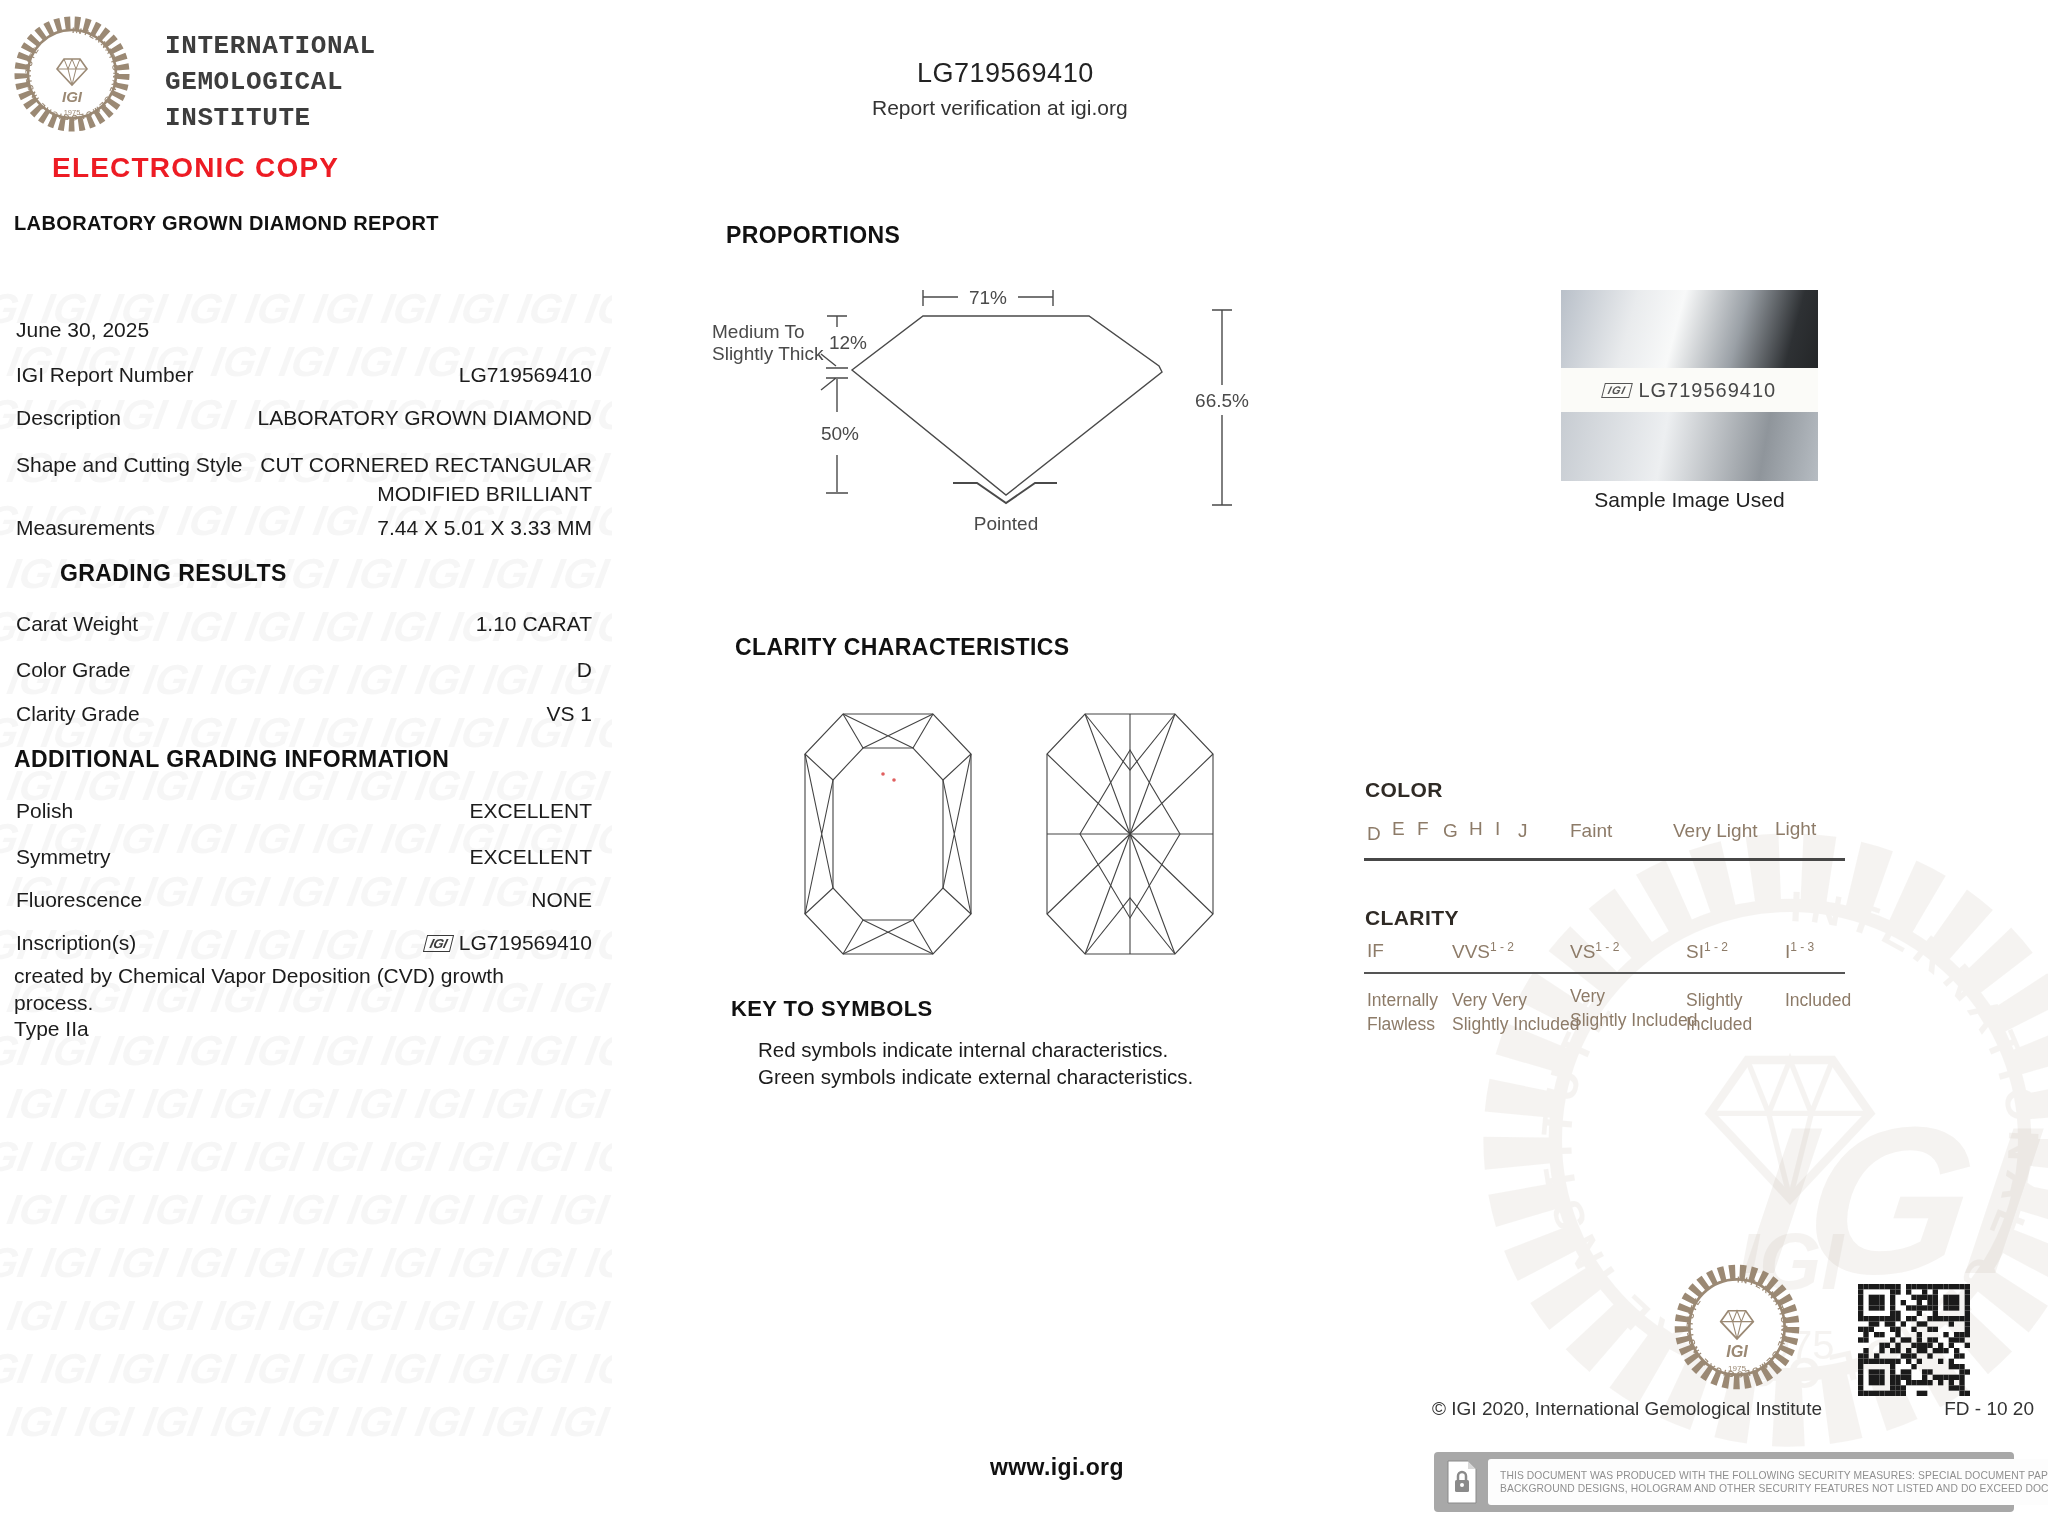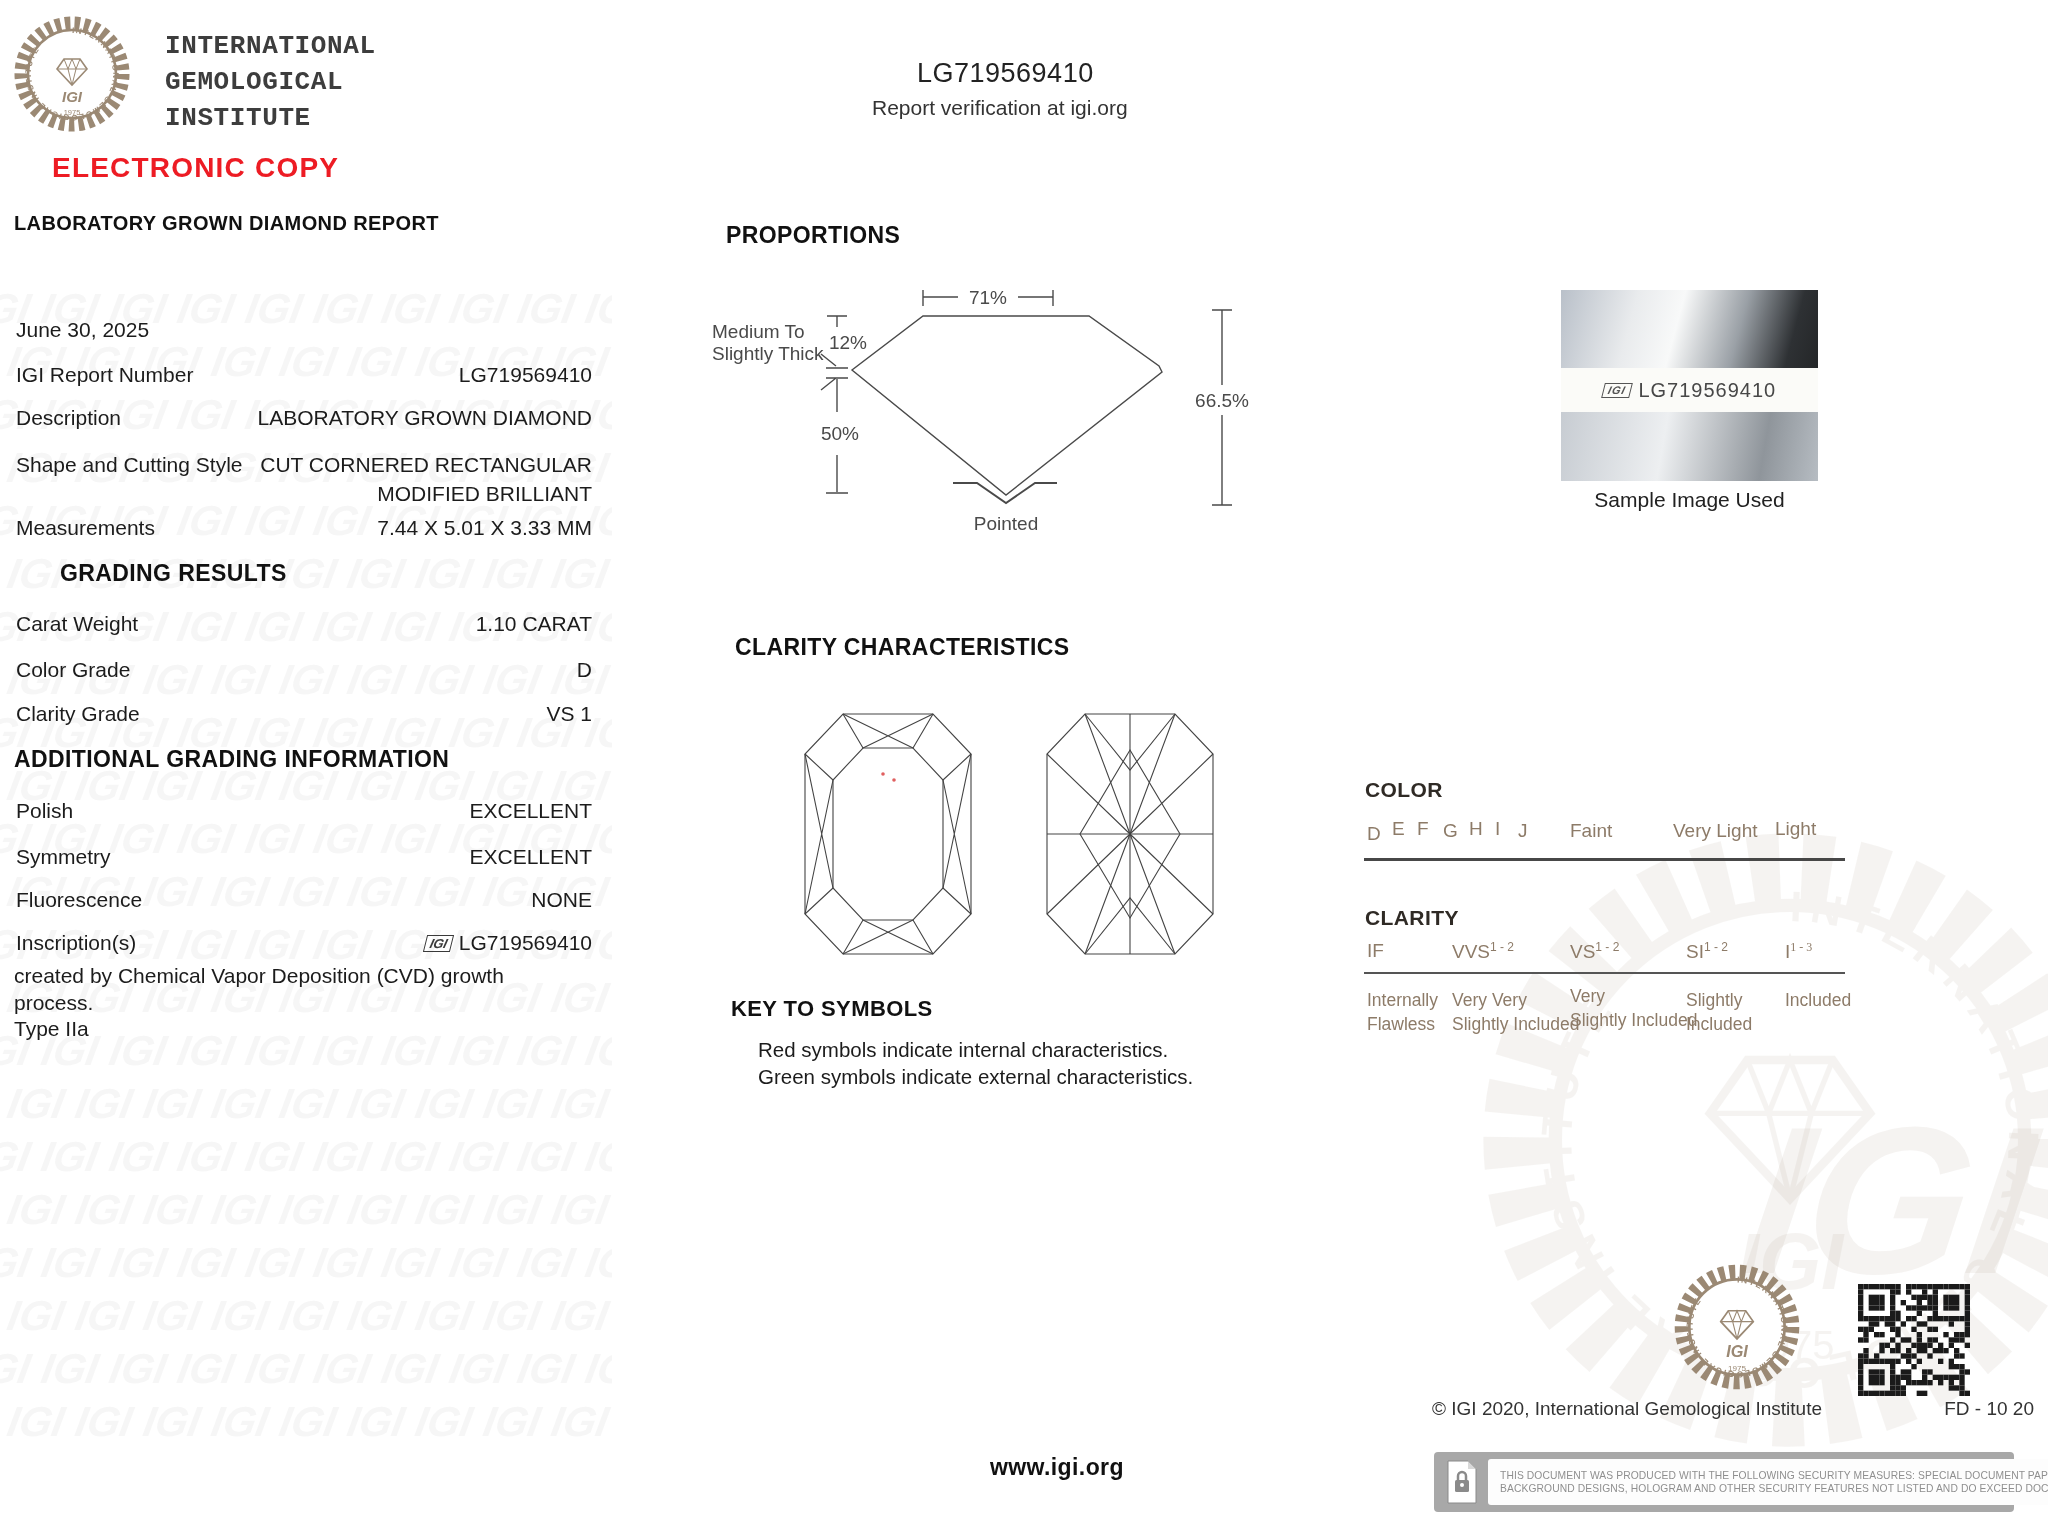--- a/index.html
+++ b/index.html
@@ -445,21 +445,21 @@
     <span class="abs" style="left:410px;top:0;">Light</span>
   </div>
   <div class="scale-line" style="left:1364px;top:858px;width:481px;"></div>
 
   <div class="abs h" style="left:1365px;top:906px;font-size:21px;color:#2f2a25;">CLARITY</div>
   <div class="abs tan" style="left:1365px;top:940px;width:500px;height:30px;font-size:19px;">
     <span class="abs" style="left:2px;"><span>IF</span></span>
     <span class="abs" style="left:87px;"><span>VVS</span><sup style="font-size:12px;">1 - 2</sup></span>
     <span class="abs" style="left:205px;"><span>VS</span><sup style="font-size:12px;">1 - 2</sup></span>
     <span class="abs" style="left:321px;"><span>SI</span><sup style="font-size:12px;">1 - 2</sup></span>
-    <span class="abs" style="left:420px;"><span>I</span><sup style="font-size:12px;font-family:Liberation Serif, serif;">1 - 3</sup></span>
+    <span class="abs" style="left:420px;"><span>I</span><sup style="font-size:12px;">1 - 3</sup></span>
   </div>
   <div class="scale-line" style="left:1364px;top:972px;width:481px;height:2px;background:#555;"></div>
 
   <div class="cl-desc" style="left:1367px;top:988px;">
     <div>Internally</div>
       <div>Flawless</div>
   </div>
   <div class="cl-desc" style="left:1452px;top:988px;">
     <div>Very Very</div>
       <div>Slightly Included</div>

